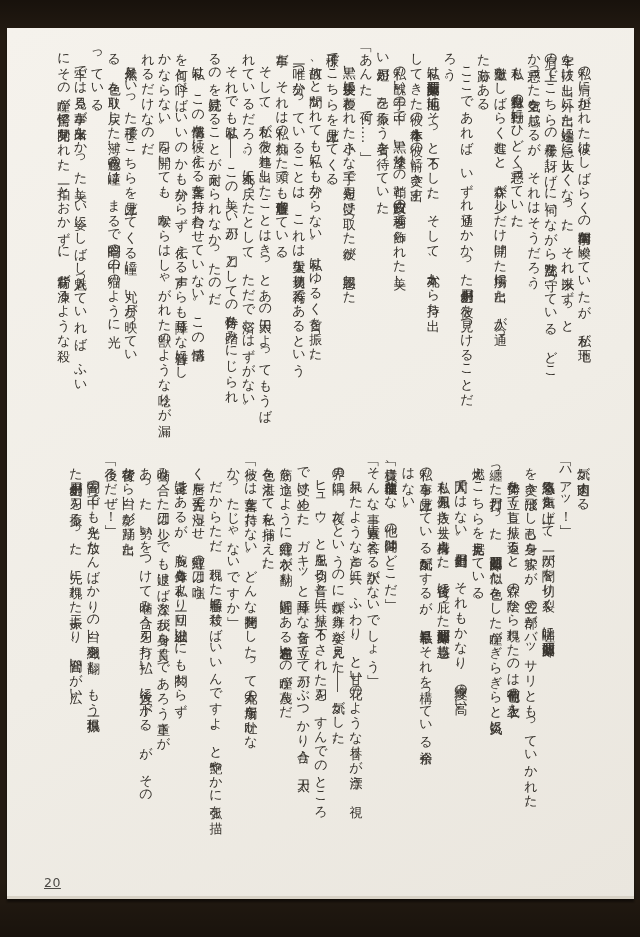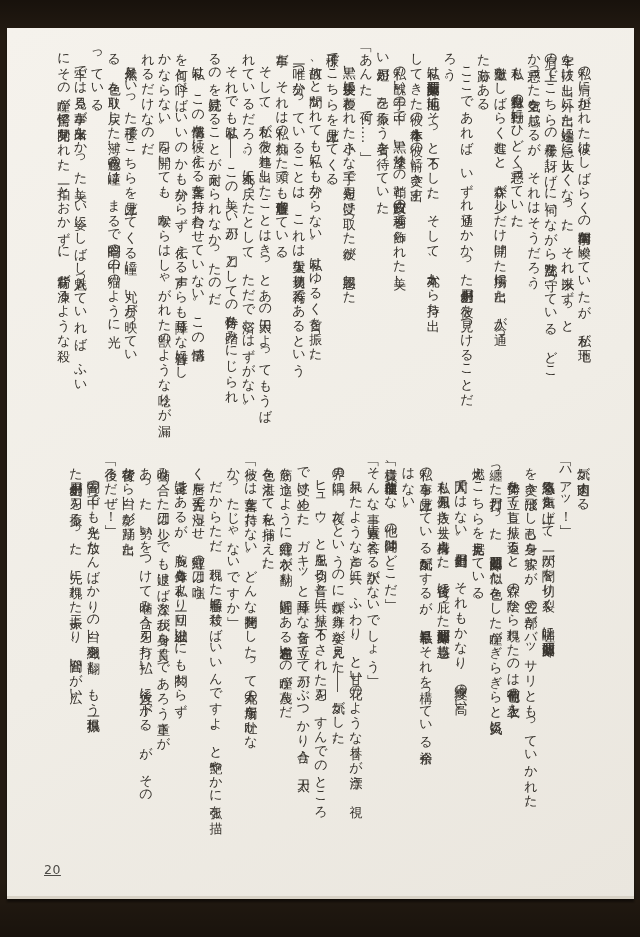--- a/index.html
+++ b/index.html
@@ -53,21 +53,21 @@
   .block-bottom {
     top: 430px;      
     right: 42px;
     width: 528px;
     height: 422px;
     line-height: 17.5px;
   }
   .page-number {
     position: absolute;
     left: 37px;
-    bottom: 19px;
+    bottom: 6px;
     font-family: "DejaVu Sans", sans-serif;
     font-size: 12.5px;
     color: var(--page-num);
     letter-spacing: 0.5px;
     text-decoration: underline;
   }
 </style>
 </head>
 <body>
 

